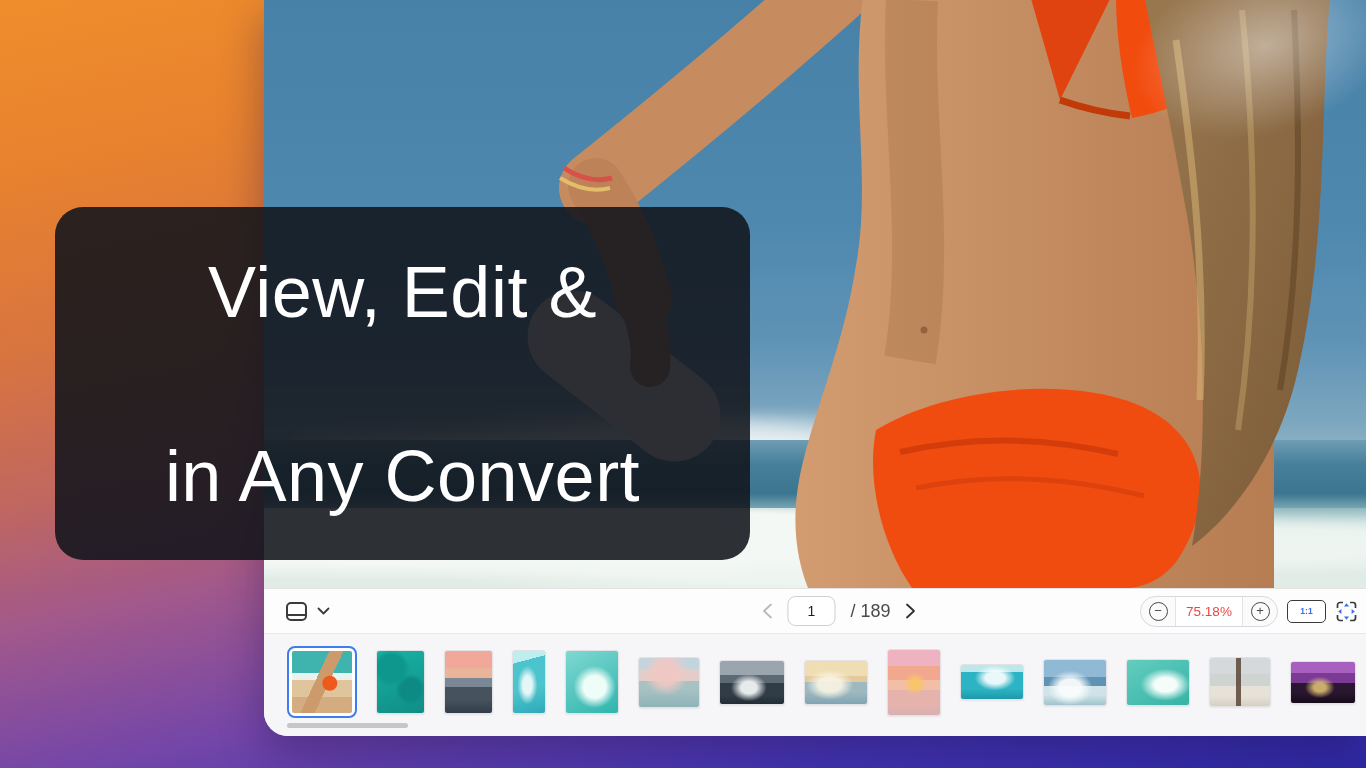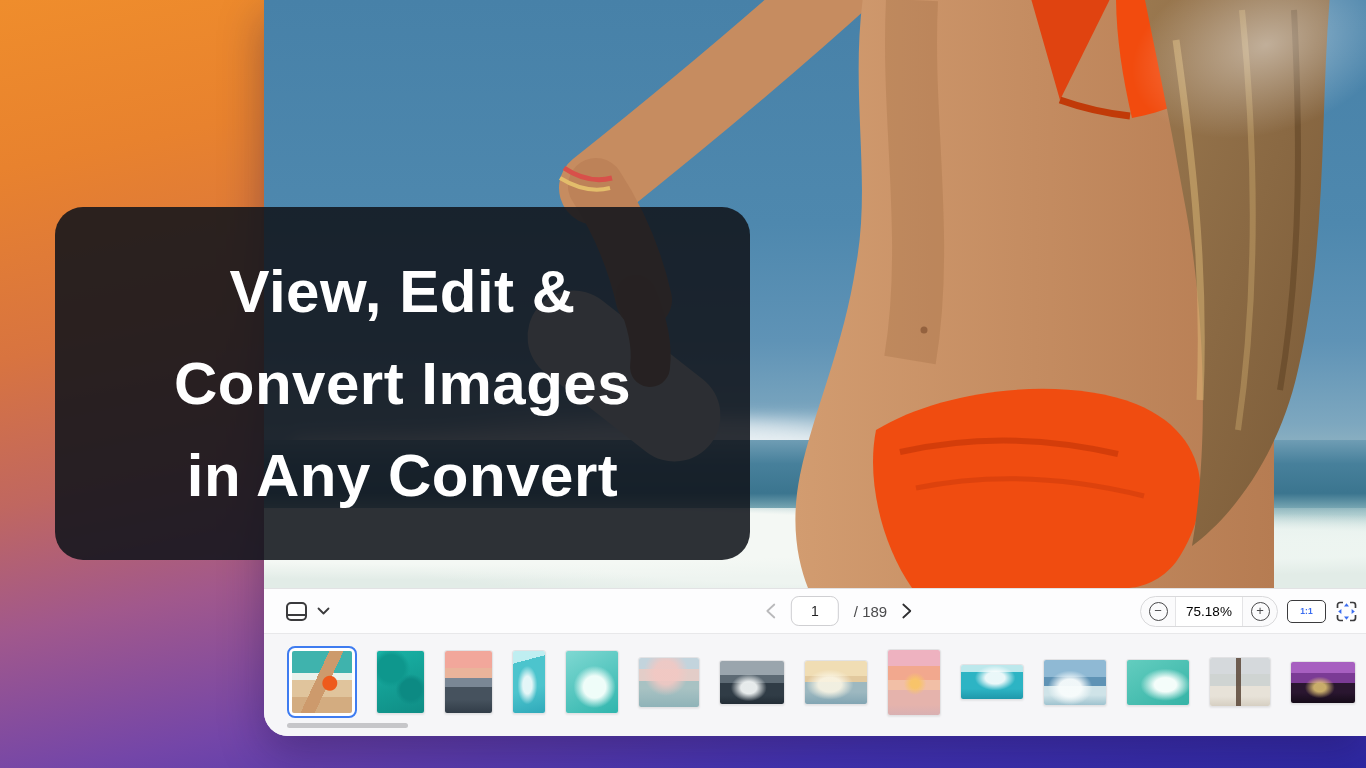--- a/index.html
+++ b/index.html
@@ -48,21 +48,21 @@
   }
   .figure{ position:absolute; left:0; top:0; }
 
   
   .hero-card{
     position:absolute; left:55px; top:207px; width:695px; height:353px;
     background:rgba(17,21,27,.88); border-radius:28px;
     display:flex; align-items:center; justify-content:center; text-align:center;
   }
   .hero-card h1{
-    font-size:60px; line-height:92px; font-weight:700; color:#ffffff; letter-spacing:.5px;
+    font-size:72px; line-height:92px; font-weight:400; color:#ffffff; letter-spacing:.5px;
   }
 
   
   .toolbar{
     position:relative; height:46px; flex:0 0 46px; background:#fdfdfe;
     border-top:1px solid #e2e2e4; border-bottom:1px solid #e8e8ea;
     display:flex; align-items:center;
   }
   button{ background:none; border:none; cursor:pointer; display:flex; align-items:center; justify-content:center; }
 
@@ -72,36 +72,36 @@
   .vm-icon::after{ content:""; position:absolute; left:0; right:0; bottom:3px; height:2px; background:#3b3b3d; }
 
   .tb-center{
     position:absolute; left:calc(50% + 24px); top:0; height:100%; transform:translateX(-50%);
     display:flex; align-items:center; gap:15px;
   }
   .page-input{
     width:48px; height:30px; border:1px solid #cfcfd2; border-radius:8px; background:#fff;
     text-align:center; font-family:"Liberation Sans",sans-serif; font-size:14px; color:#1f1f21;
   }
-  .page-total{ font-size:15px; color:#4b4b4d; white-space:pre; }
+  .page-total{ font-size:18px; color:#4b4b4d; white-space:pre; }
 
   .tb-right{ margin-left:auto; display:flex; align-items:center; gap:9px; padding-right:8px; }
   .zoom-pill{
     display:flex; align-items:stretch; height:31px; border:1px solid #d9d9db; border-radius:16px;
     overflow:hidden; background:#fbfbfc;
   }
   .zoom-btn{ width:34px; }
   .circ{
     width:19px; height:19px; border:1.4px solid #48484a; border-radius:50%;
     display:flex; align-items:center; justify-content:center;
     font-size:13px; line-height:1; color:#48484a; padding-bottom:1px;
   }
   .zoom-level{
     width:68px; background:#fff; border-left:1px solid #e4e4e6; border-right:1px solid #e4e4e6;
-    display:flex; align-items:center; justify-content:center; font-size:13.5px; color:#000000;
+    display:flex; align-items:center; justify-content:center; font-size:13.5px; color:#ef4444;
   }
   .sq-btn{ width:39px; height:23px; border:1.7px solid #3b3b3d; border-radius:5px; background:#fff; }
   .one2one{ font-size:8.5px; font-weight:700; color:#3a6cf0; }
   .fit-btn{ border:none; width:23px; height:23px; padding:0; }
 
   
   .filmstrip{ position:relative; flex:1; background:#f6f6f8; padding-left:23px; overflow:hidden; }
   .thumbs{ display:flex; align-items:center; gap:19px; height:88px; margin-top:4px; }
   .thumb{
     flex:0 0 auto; background:#fff; border:1px solid #e2e2e4; border-radius:3px; padding:0;
@@ -306,18 +306,18 @@
           </div>
         </div>
       <div class="hscrollbar"></div>
     </div>
 
   </div>
 
   <div class="hero-card">
     <h1>
       <span>View, Edit &amp;</span><br>
-      <span>Convert Images</span><br>
+      <br>
       <span>in Any Convert</span>
     </h1>
   </div>
 
 </div>
 
 </body></html>

